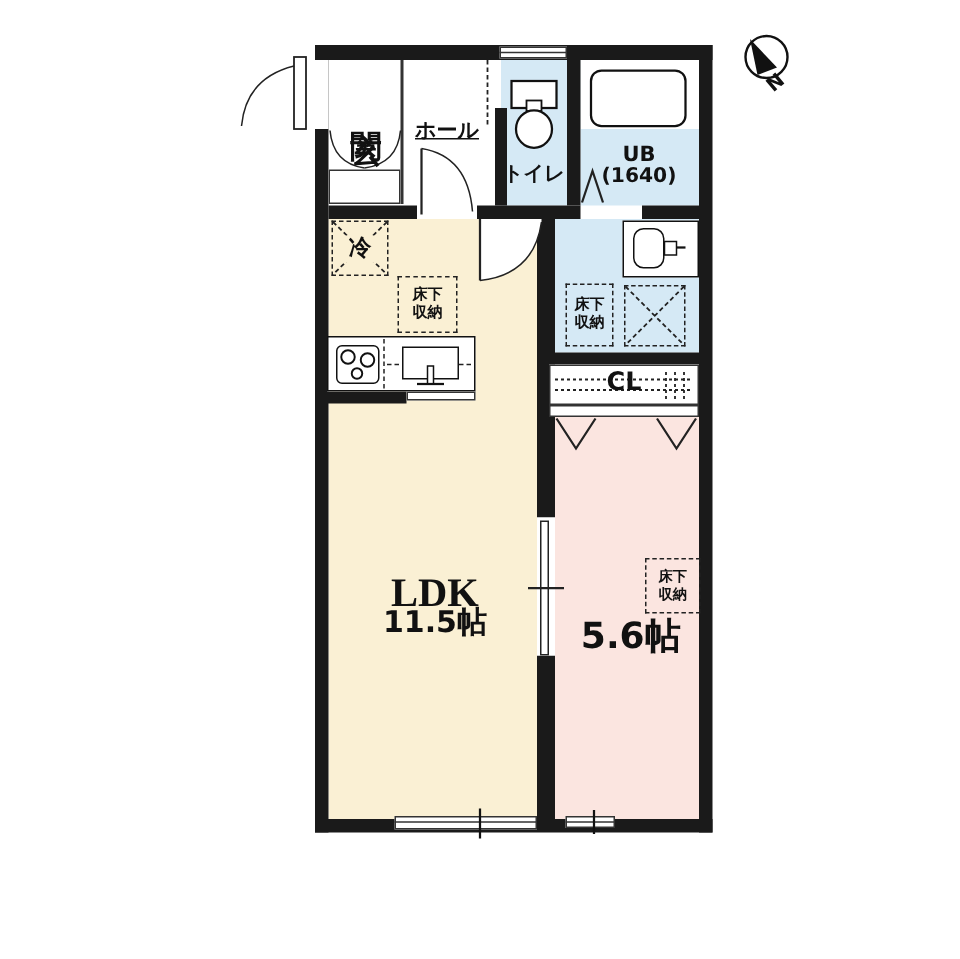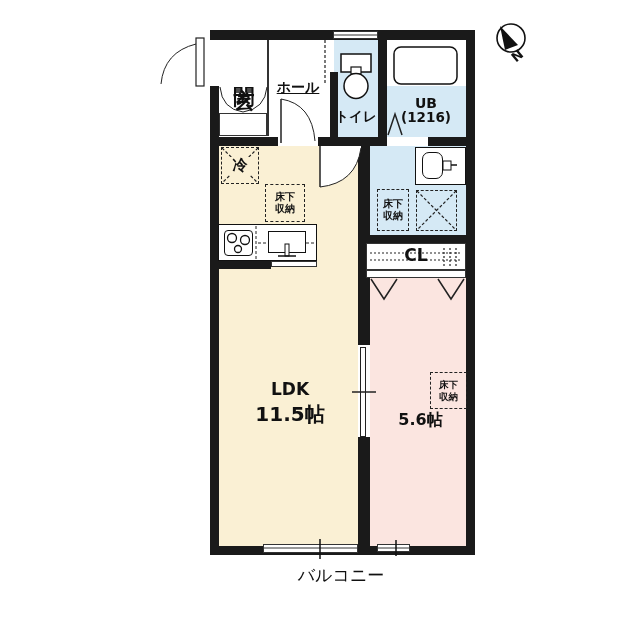--- a/index.html
+++ b/index.html
@@ -151,22 +151,21 @@
     <line x1="396" y1="540" x2="396" y2="556" stroke="#111" stroke-width="1.5"></line>
 
     <circle cx="511" cy="38" r="14" fill="#fff" stroke="#111" stroke-width="1.6"></circle>
     <polygon points="500,26 518,45 505,50" fill="#111"></polygon>
   </svg>
 
   <div class="lbl" style="left:222px;top:42px;width:34px;height:58px;font-size:21px;font-weight:600;writing-mode:vertical-rl;text-orientation:upright;">玄関</div>
   <div class="lbl" style="left:268px;top:79px;width:60px;font-size:14px;font-weight:600;text-decoration:underline;">ホール</div>
   <div class="lbl" style="left:332px;top:109px;width:48px;font-size:13.5px;font-weight:600;">トイレ</div>
   <div class="lbl" style="left:396px;top:95px;width:60px;font-size:14px;font-weight:600;">UB</div>
-  <div class="lbl" style="left:396px;top:110px;width:60px;font-size:13.5px;font-weight:600;">(1216)</div>
+  <div class="lbl" style="left:396px;top:110px;width:60px;font-size:13.5px;font-weight:600;">(1640)</div>
   <div class="lbl" style="left:230px;top:157px;width:20px;height:18px;font-size:15px;font-weight:600;background:#FAF0D4;">冷</div>
   <div class="lbl" style="left:402px;top:246px;width:28px;font-size:17px;font-weight:700;">CL</div>
-  <div class="lbl" style="left:240px;top:380px;width:100px;font-size:17px;font-weight:600;">LDK</div>
+  <div class="lbl" style="left:240px;top:380px;width:100px;font-size:27px;font-weight:600;font-family:Liberation Serif, serif;">LDK</div>
   <div class="lbl" style="left:240px;top:403px;width:100px;font-size:20px;font-weight:600;">11.5帖</div>
-  <div class="lbl" style="left:378px;top:411px;width:85px;font-size:16px;font-weight:600;">5.6帖</div>
-  <div class="lbl" style="left:276px;top:566px;width:130px;font-size:17px;">バルコニー</div>
+  <div class="lbl" style="left:378px;top:411px;width:85px;font-size:24px;font-weight:600;">5.6帖</div>
   <div class="lbl" style="left:508px;top:49px;width:20px;font-size:13px;font-weight:700;transform:rotate(-40deg);">N</div>
 
 </div>
 
 </body></html>

